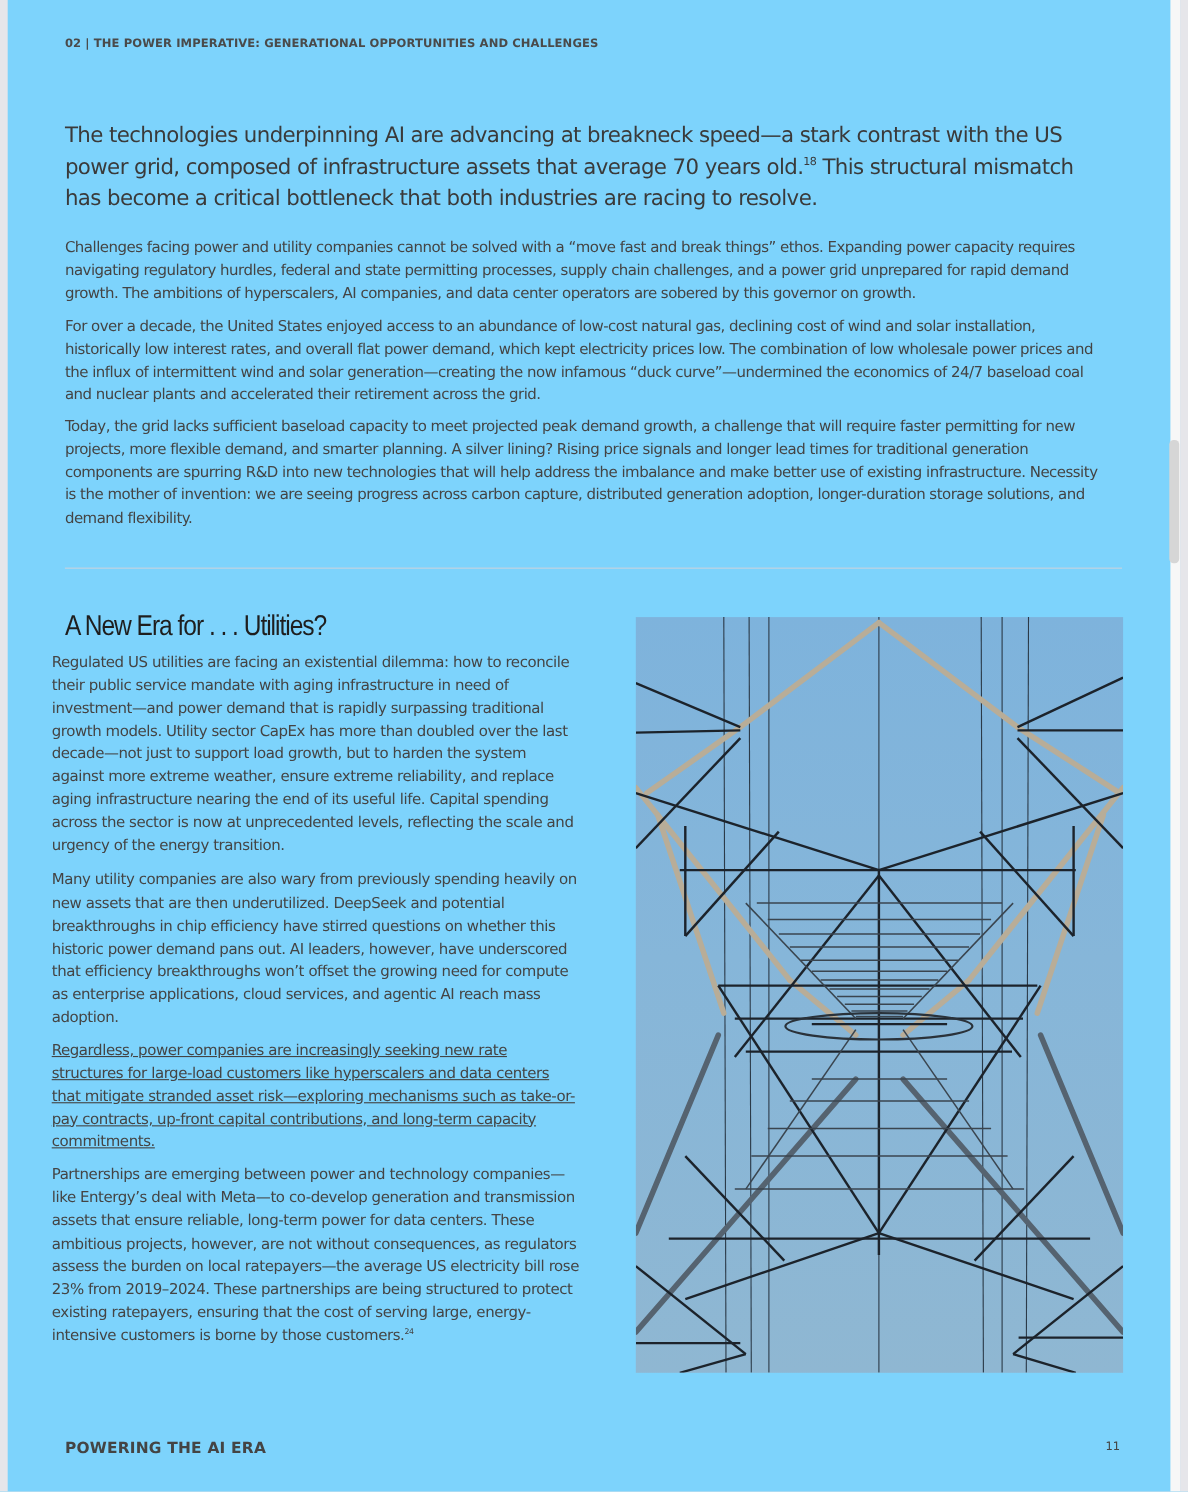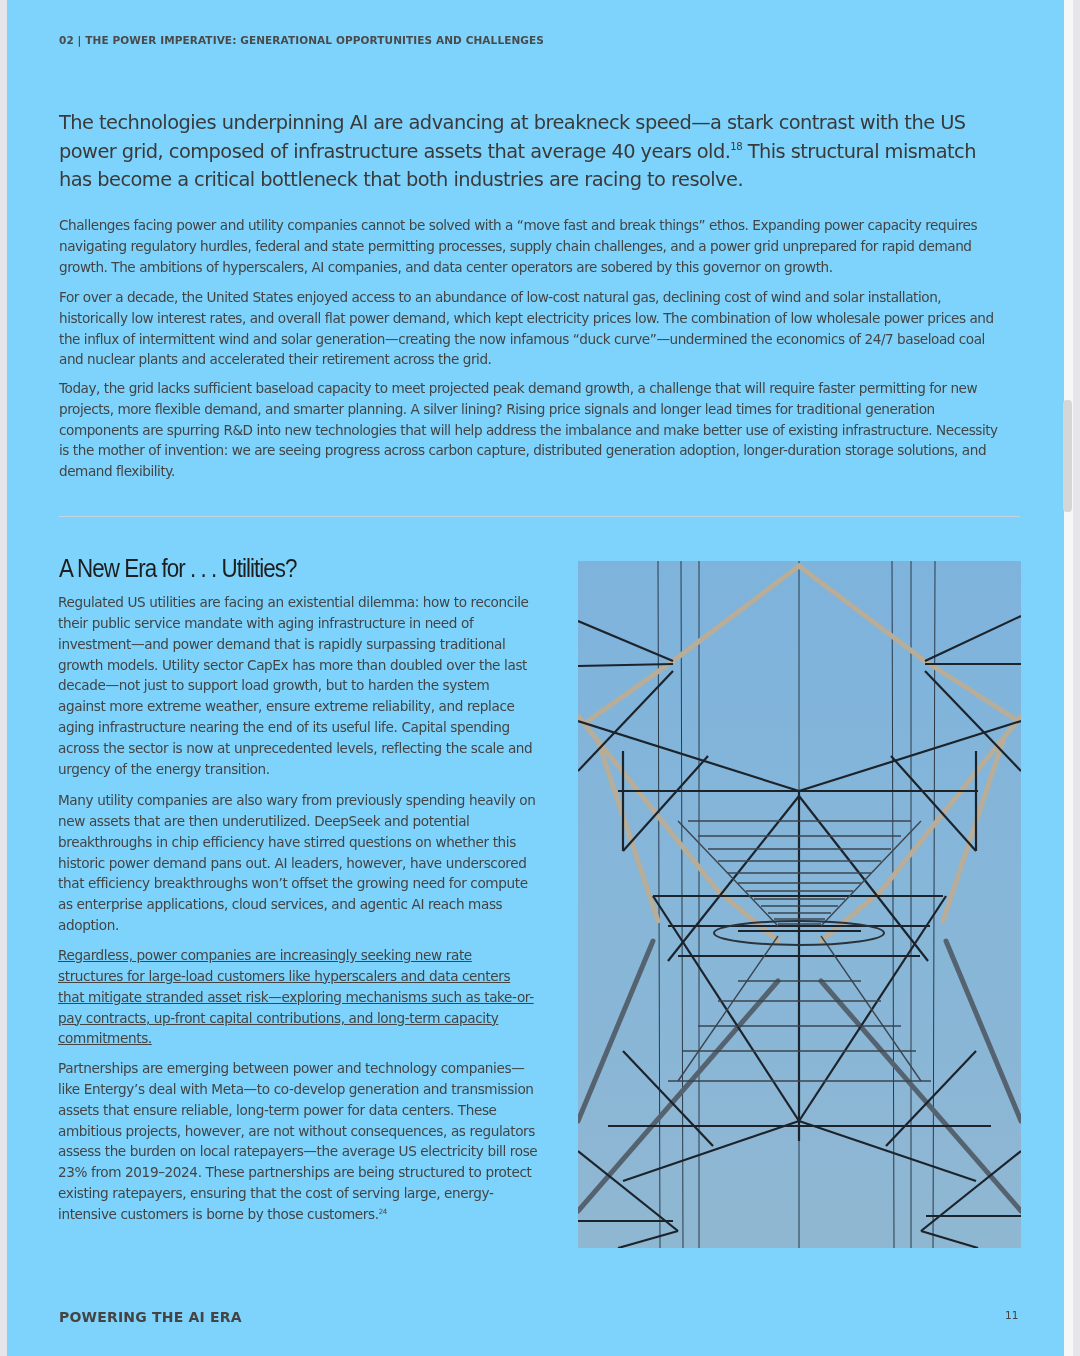--- a/index.html
+++ b/index.html
@@ -36,21 +36,21 @@
       position: absolute; left: 52px; top: 516px; width: 961px; height: 0;
       border-top: 1.5px solid #c7d3df;
     }
     .sec-title {
       position: absolute; left: 52px; top: 553px;
       font-family: "Liberation Sans Narrow", "Liberation Sans", sans-serif;
       font-size: 26px; color: #1e1e1e; letter-spacing: -1.1px;
       transform: scaleX(0.86); transform-origin: left top; white-space: nowrap;
     }
     .col-p {
-      position: absolute; left: 51px; width: 480px;
+      position: absolute; left: 40px; width: 480px;
       font-family: "DejaVu Sans", sans-serif;
       font-size: 13.6px; line-height: 20.85px; color: #444;
       letter-spacing: -0.38px; margin: 0;
     }
     .photo {
       position: absolute; left: 571px; top: 561px; width: 443px; height: 687px;
       background: linear-gradient(180deg, #7eb3dc 0%, #86b6d9 45%, #8fb7d2 100%);
       overflow: hidden;
     }
     .photo svg { display: block; }
@@ -76,21 +76,21 @@
       position: absolute; left: 1073px; top: 0; width: 7px; height: 1356px;
       background: #e6e6ea;
     }
   </style>
 </head>
 <body>
 
 <div class="page">
   <div class="runhead">02 | THE POWER IMPERATIVE: GENERATIONAL OPPORTUNITIES AND CHALLENGES</div>
 
-  <div class="lead"><span>The technologies underpinning AI are advancing at breakneck speed—a stark contrast with the US power grid, composed of infrastructure assets that average 40 years old.</span><sup>18</sup><span> This structural mismatch has become a critical bottleneck that both industries are racing to resolve.</span></div>
+  <div class="lead"><span>The technologies underpinning AI are advancing at breakneck speed—a stark contrast with the US power grid, composed of infrastructure assets that average 70 years old.</span><sup>18</sup><span> This structural mismatch has become a critical bottleneck that both industries are racing to resolve.</span></div>
 
   <p class="body-p" style="top:215px;">Challenges facing power and utility companies cannot be solved with a “move fast and break things” ethos. Expanding power capacity requires navigating regulatory hurdles, federal and state permitting processes, supply chain challenges, and a power grid unprepared for rapid demand growth. The ambitions of hyperscalers, AI companies, and data center operators are sobered by this governor on growth.</p>
   <p class="body-p" style="top:287px;">For over a decade, the United States enjoyed access to an abundance of low-cost natural gas, declining cost of wind and solar installation, historically low interest rates, and overall flat power demand, which kept electricity prices low. The combination of low wholesale power prices and the influx of intermittent wind and solar generation—creating the now infamous “duck curve”—undermined the economics of 24/7 baseload coal and nuclear plants and accelerated their retirement across the grid.</p>
   <p class="body-p" style="top:378px;">Today, the grid lacks sufficient baseload capacity to meet projected peak demand growth, a challenge that will require faster permitting for new projects, more flexible demand, and smarter planning. A silver lining? Rising price signals and longer lead times for traditional generation components are spurring R&amp;D into new technologies that will help address the imbalance and make better use of existing infrastructure. Necessity is the mother of invention: we are seeing progress across carbon capture, distributed generation adoption, longer-duration storage solutions, and demand flexibility.</p>
 
   <div class="rule"></div>
 
   <div class="sec-title">A New Era for . . . Utilities?</div>
 
   <p class="col-p" style="top:592px;">Regulated US utilities are facing an existential dilemma: how to reconcile their public service mandate with aging infrastructure in need of investment—and power demand that is rapidly surpassing traditional growth models. Utility sector CapEx has more than doubled over the last decade—not just to support load growth, but to harden the system against more extreme weather, ensure extreme reliability, and replace aging infrastructure nearing the end of its useful life. Capital spending across the sector is now at unprecedented levels, reflecting the scale and urgency of the energy transition.</p>

